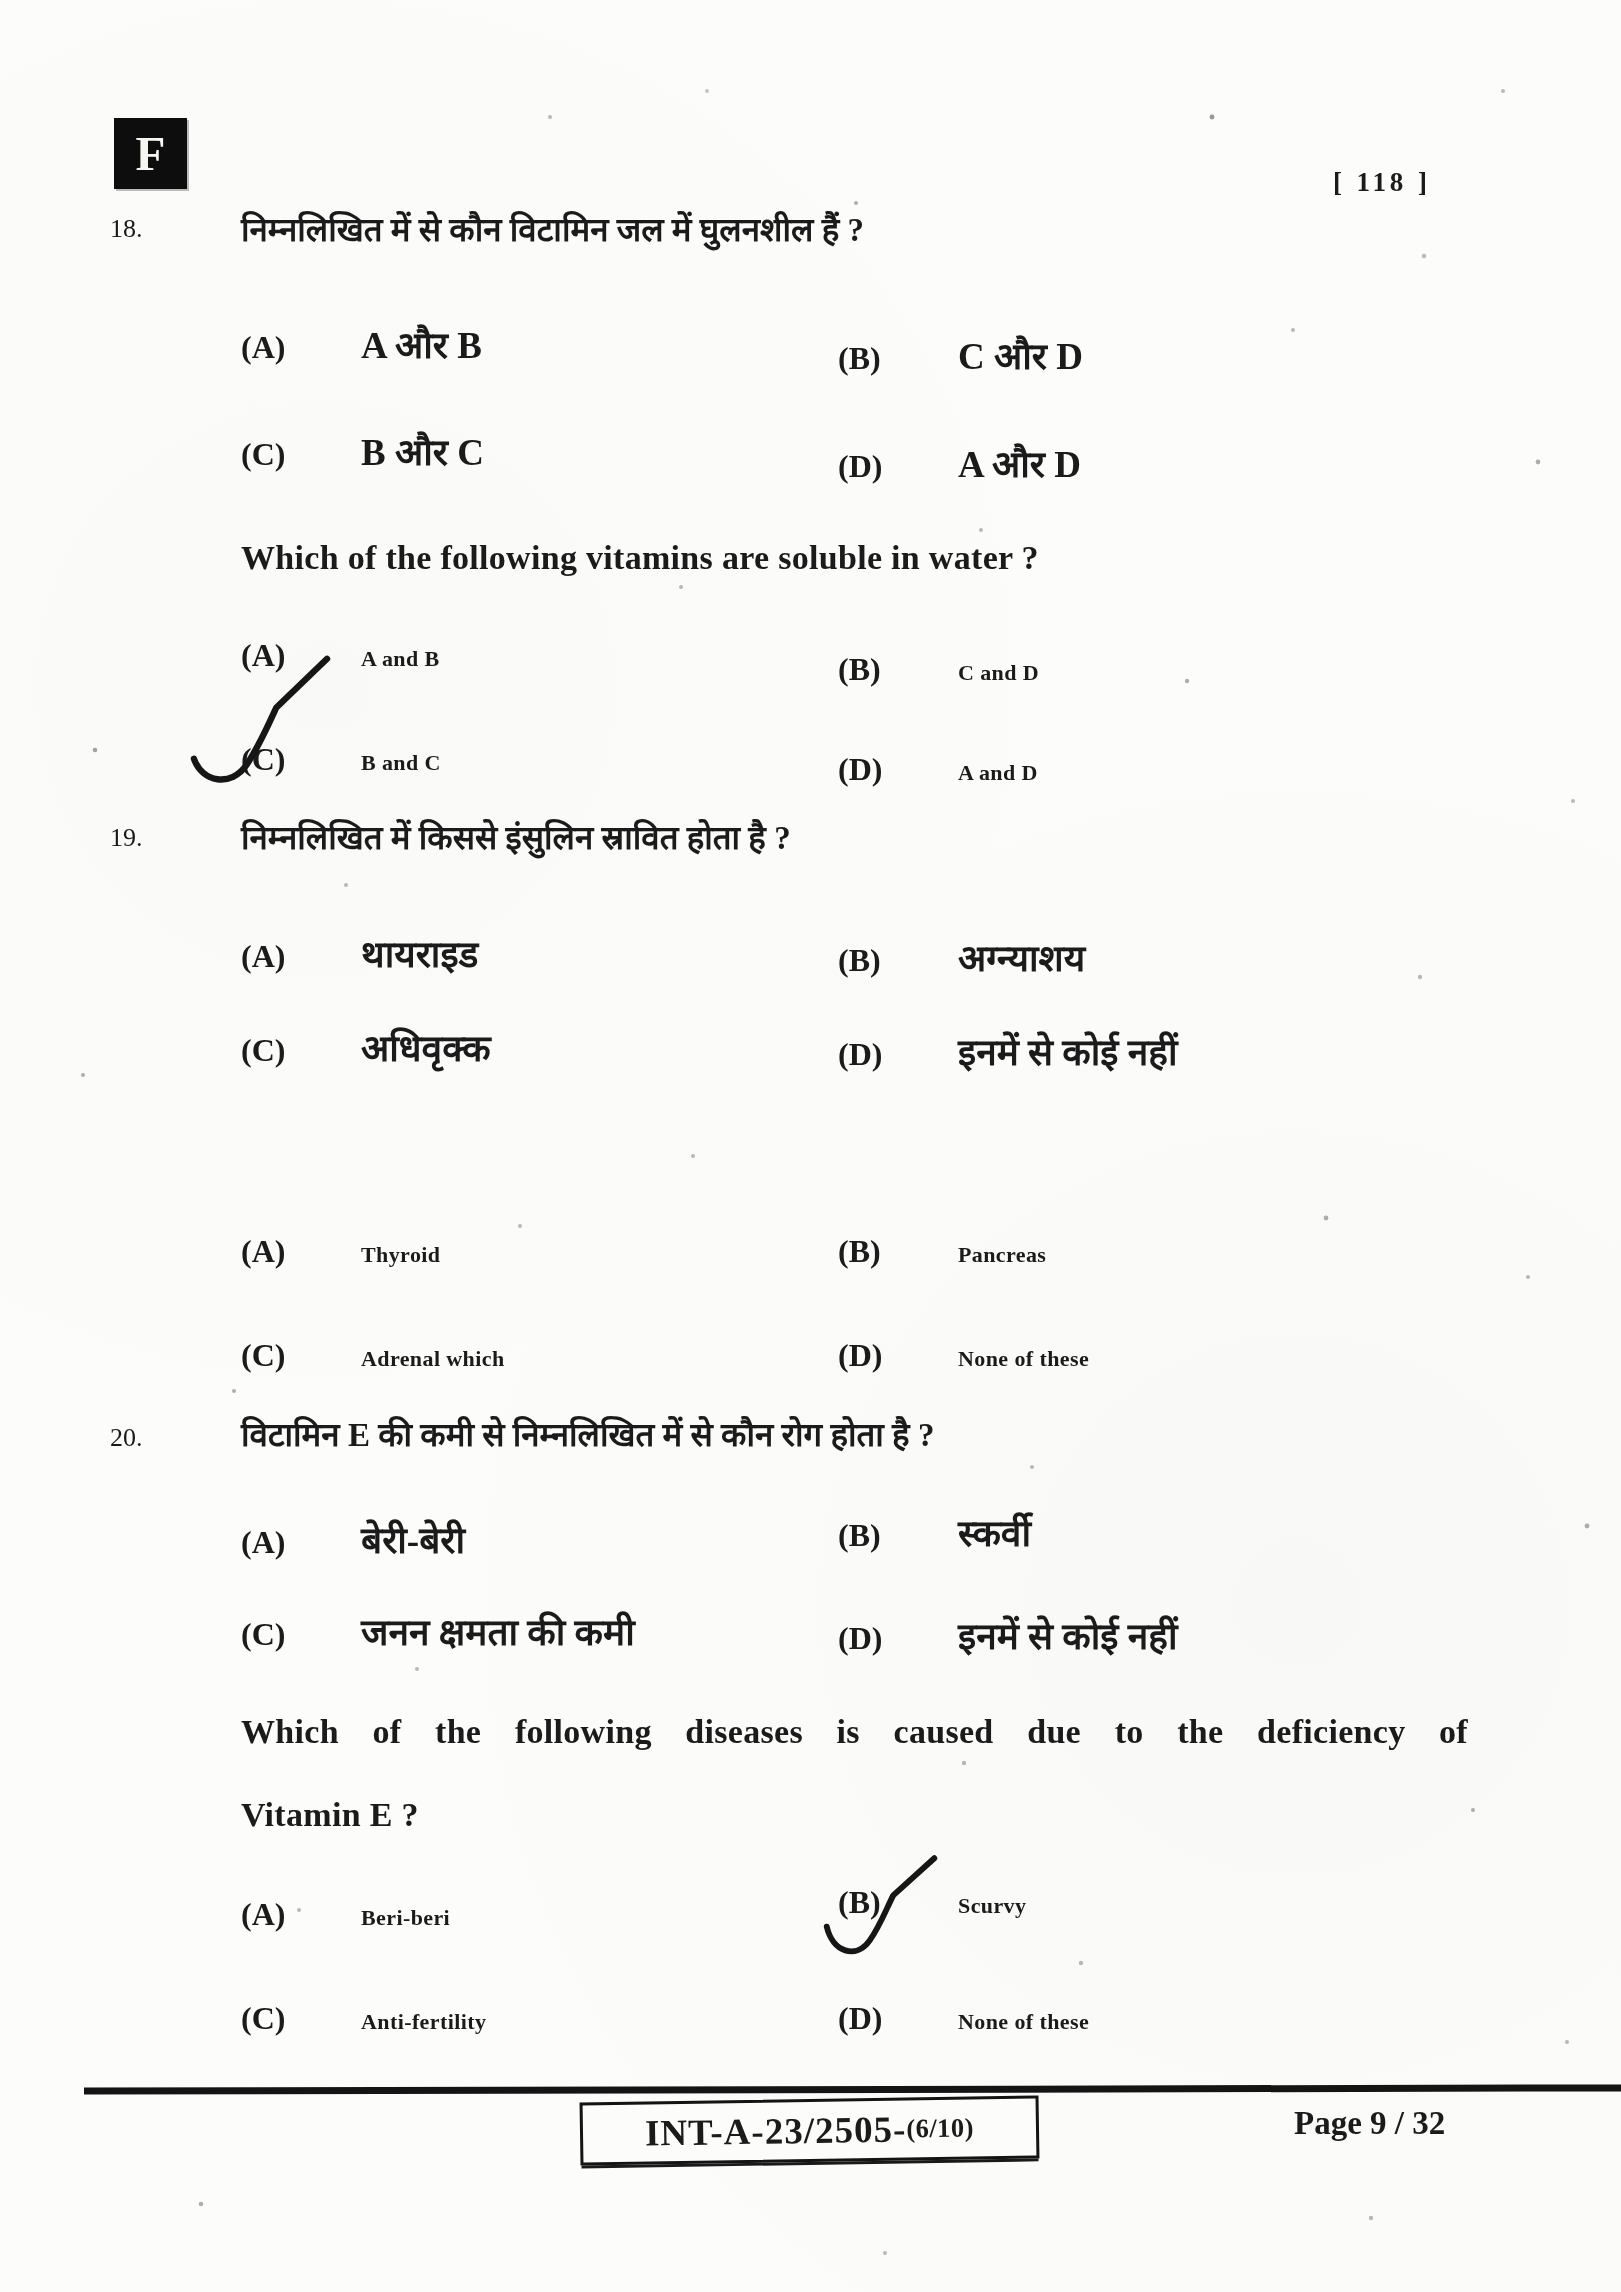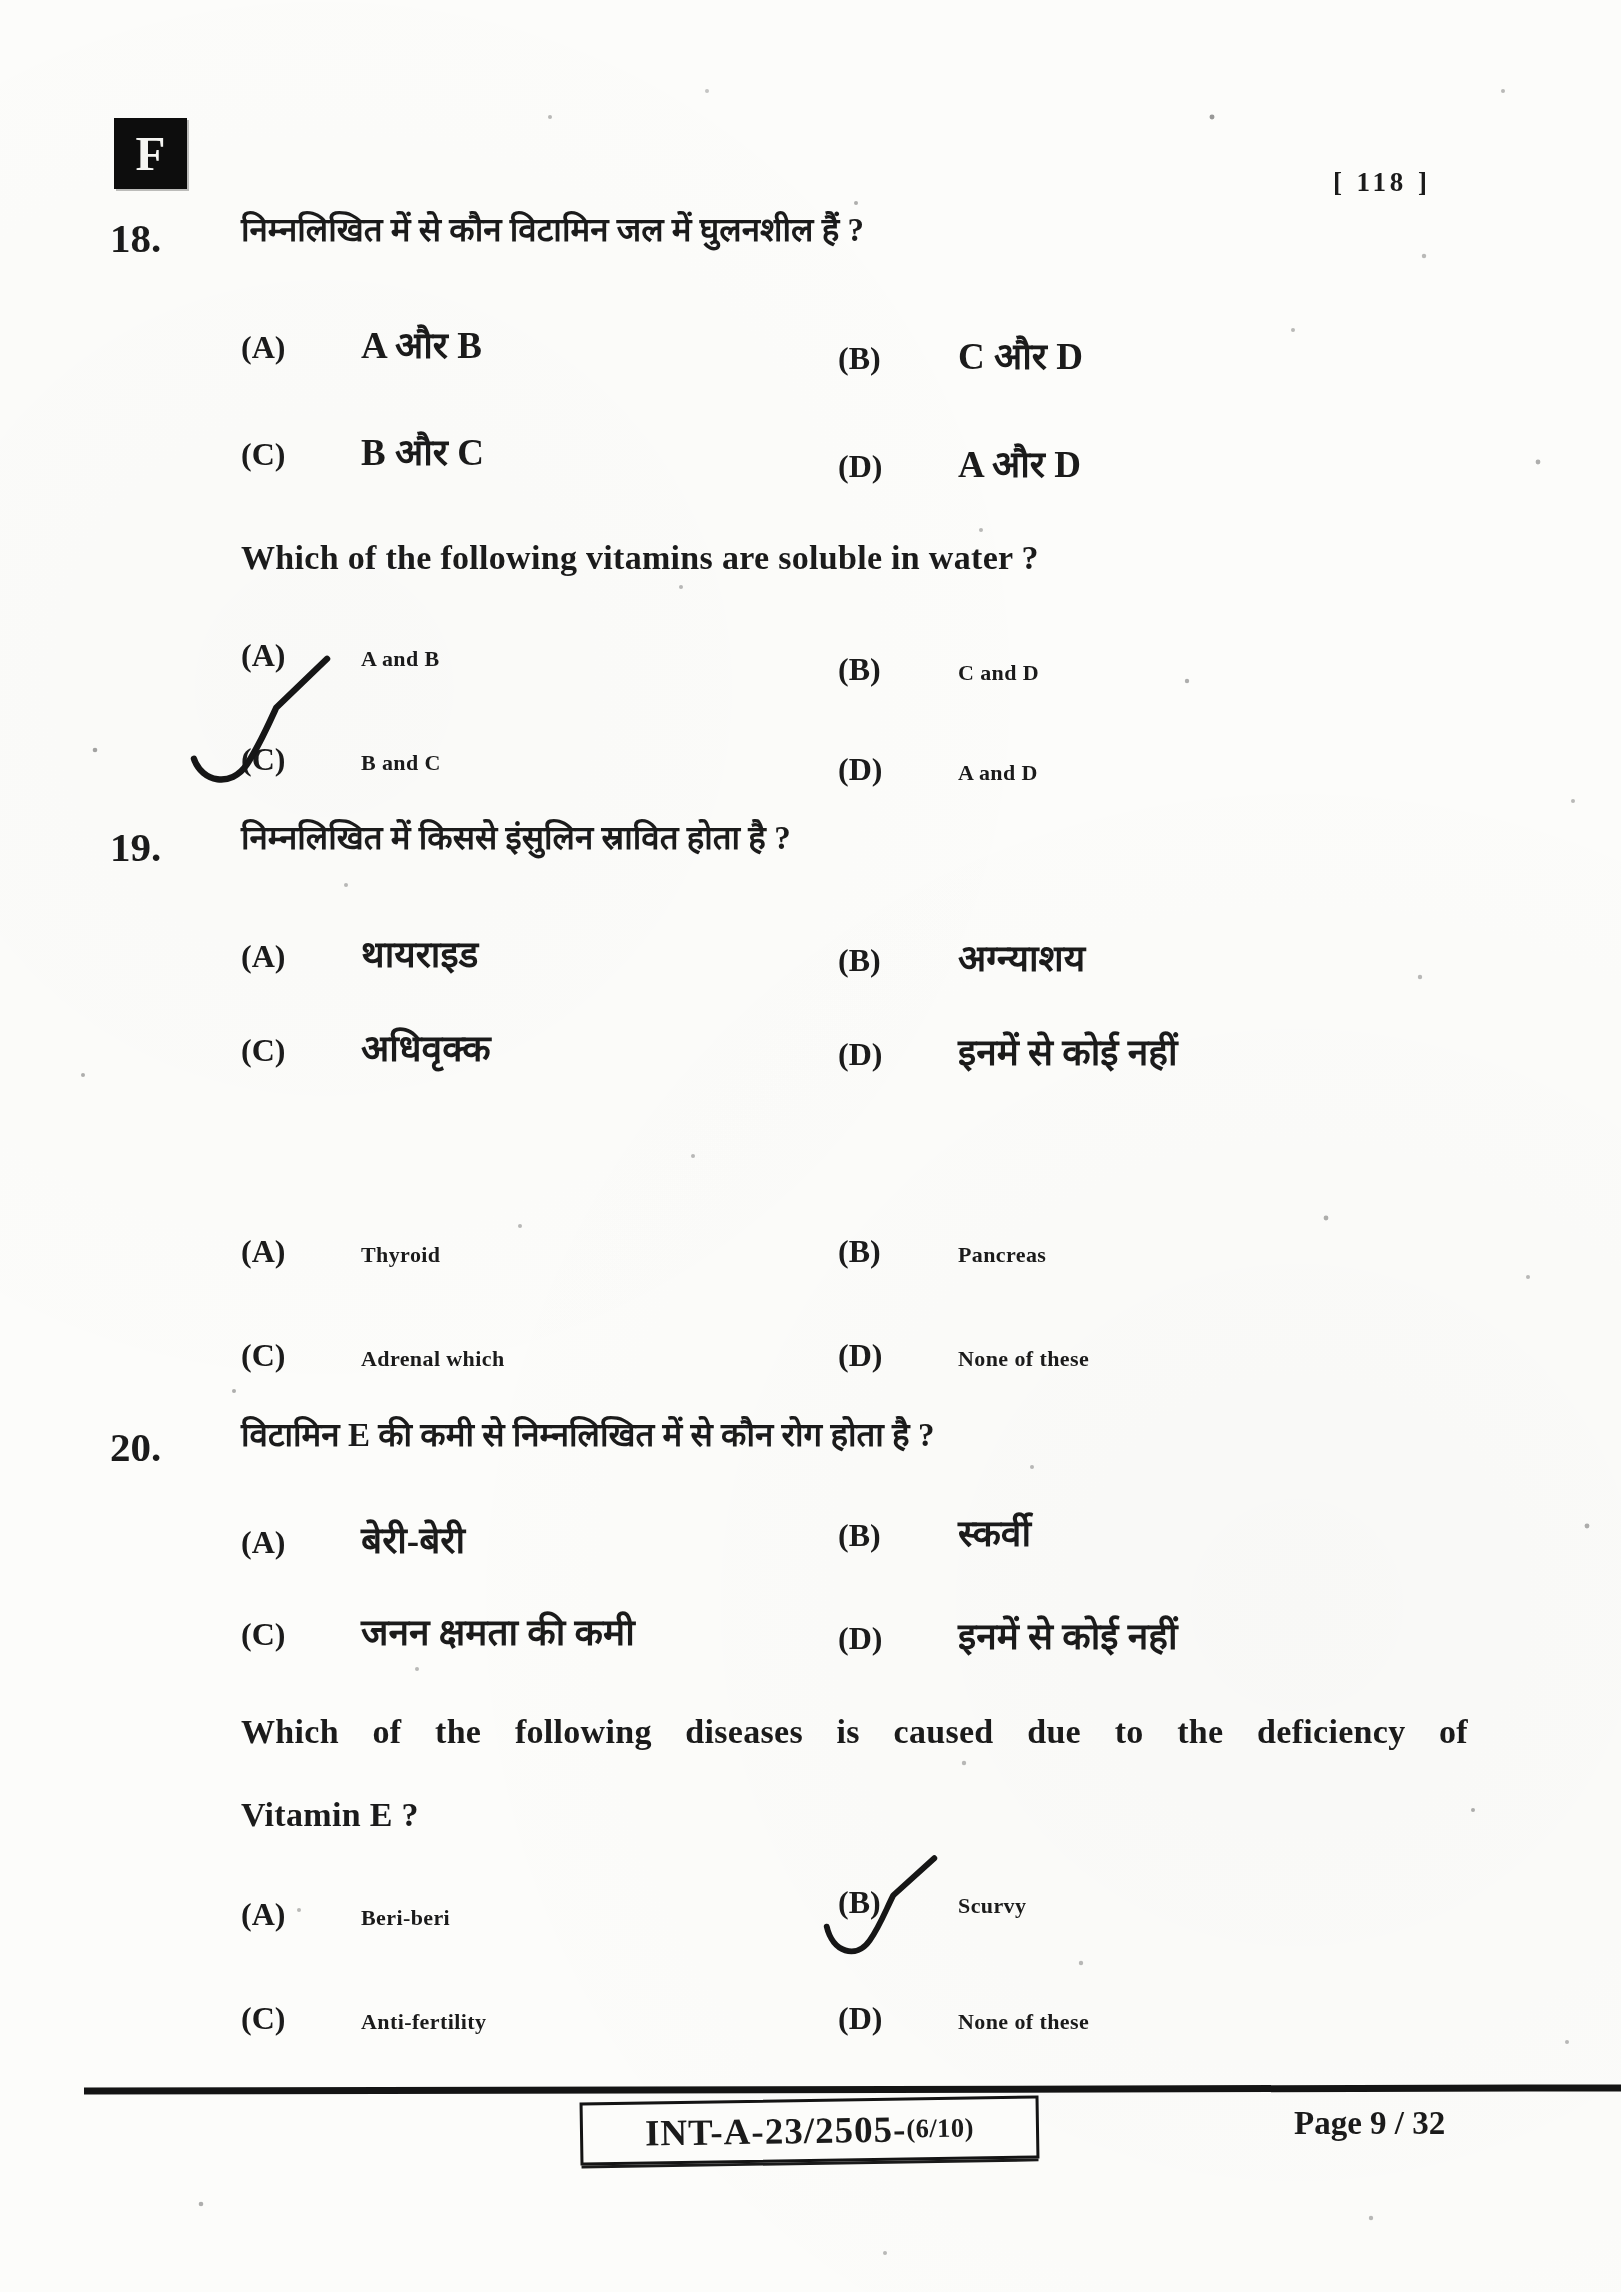--- a/index.html
+++ b/index.html
@@ -20,21 +20,21 @@
   .abs{position:absolute;}
   
   .fbadge{
     left:114px;top:118px;width:73px;height:71px;
     background:#0d0d0d;color:#f5f5f2;
     font-size:49px;font-weight:bold;
     display:flex;align-items:center;justify-content:center;
     box-shadow:2px 2px 0 rgba(0,0,0,0.25);
   }
   .pageref{left:1333px;top:123px;font-size:27px;font-weight:600;letter-spacing:3.9px;margin-top:44px;}
-  .qnum{font-size:41px;font-weight:700;width:78px;}
+  .qnum{font-size:26px;font-weight:400;width:78px;}
   .stem{font-size:34px;font-weight:600;letter-spacing:0.3px;white-space:nowrap;}
   .stem.hi{font-size:33px;letter-spacing:0;}
   .cell{display:flex;align-items:baseline;white-space:nowrap;}
   .marker{display:inline-block;width:120px;font-size:32px;font-weight:600;flex:0 0 120px;}
   .otext{font-size:22px;font-weight:600;letter-spacing:0.4px;}
   .otext.hi{font-size:37px;letter-spacing:0;}
   .ital{}
   .jline{width:1227px;text-align:justify;text-align-last:justify;white-space:normal;}
   
   svg.check{overflow:visible;}

